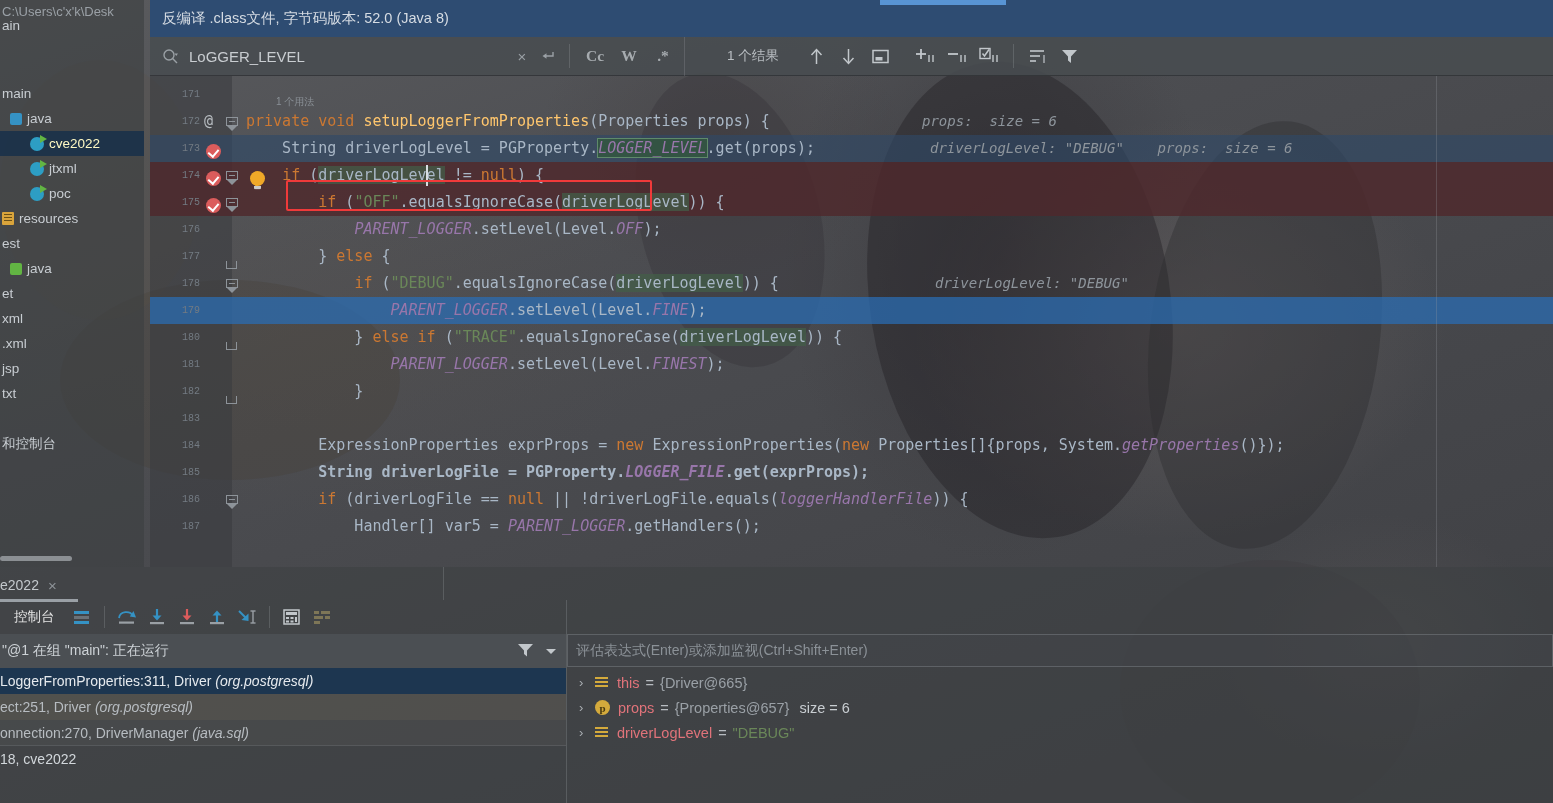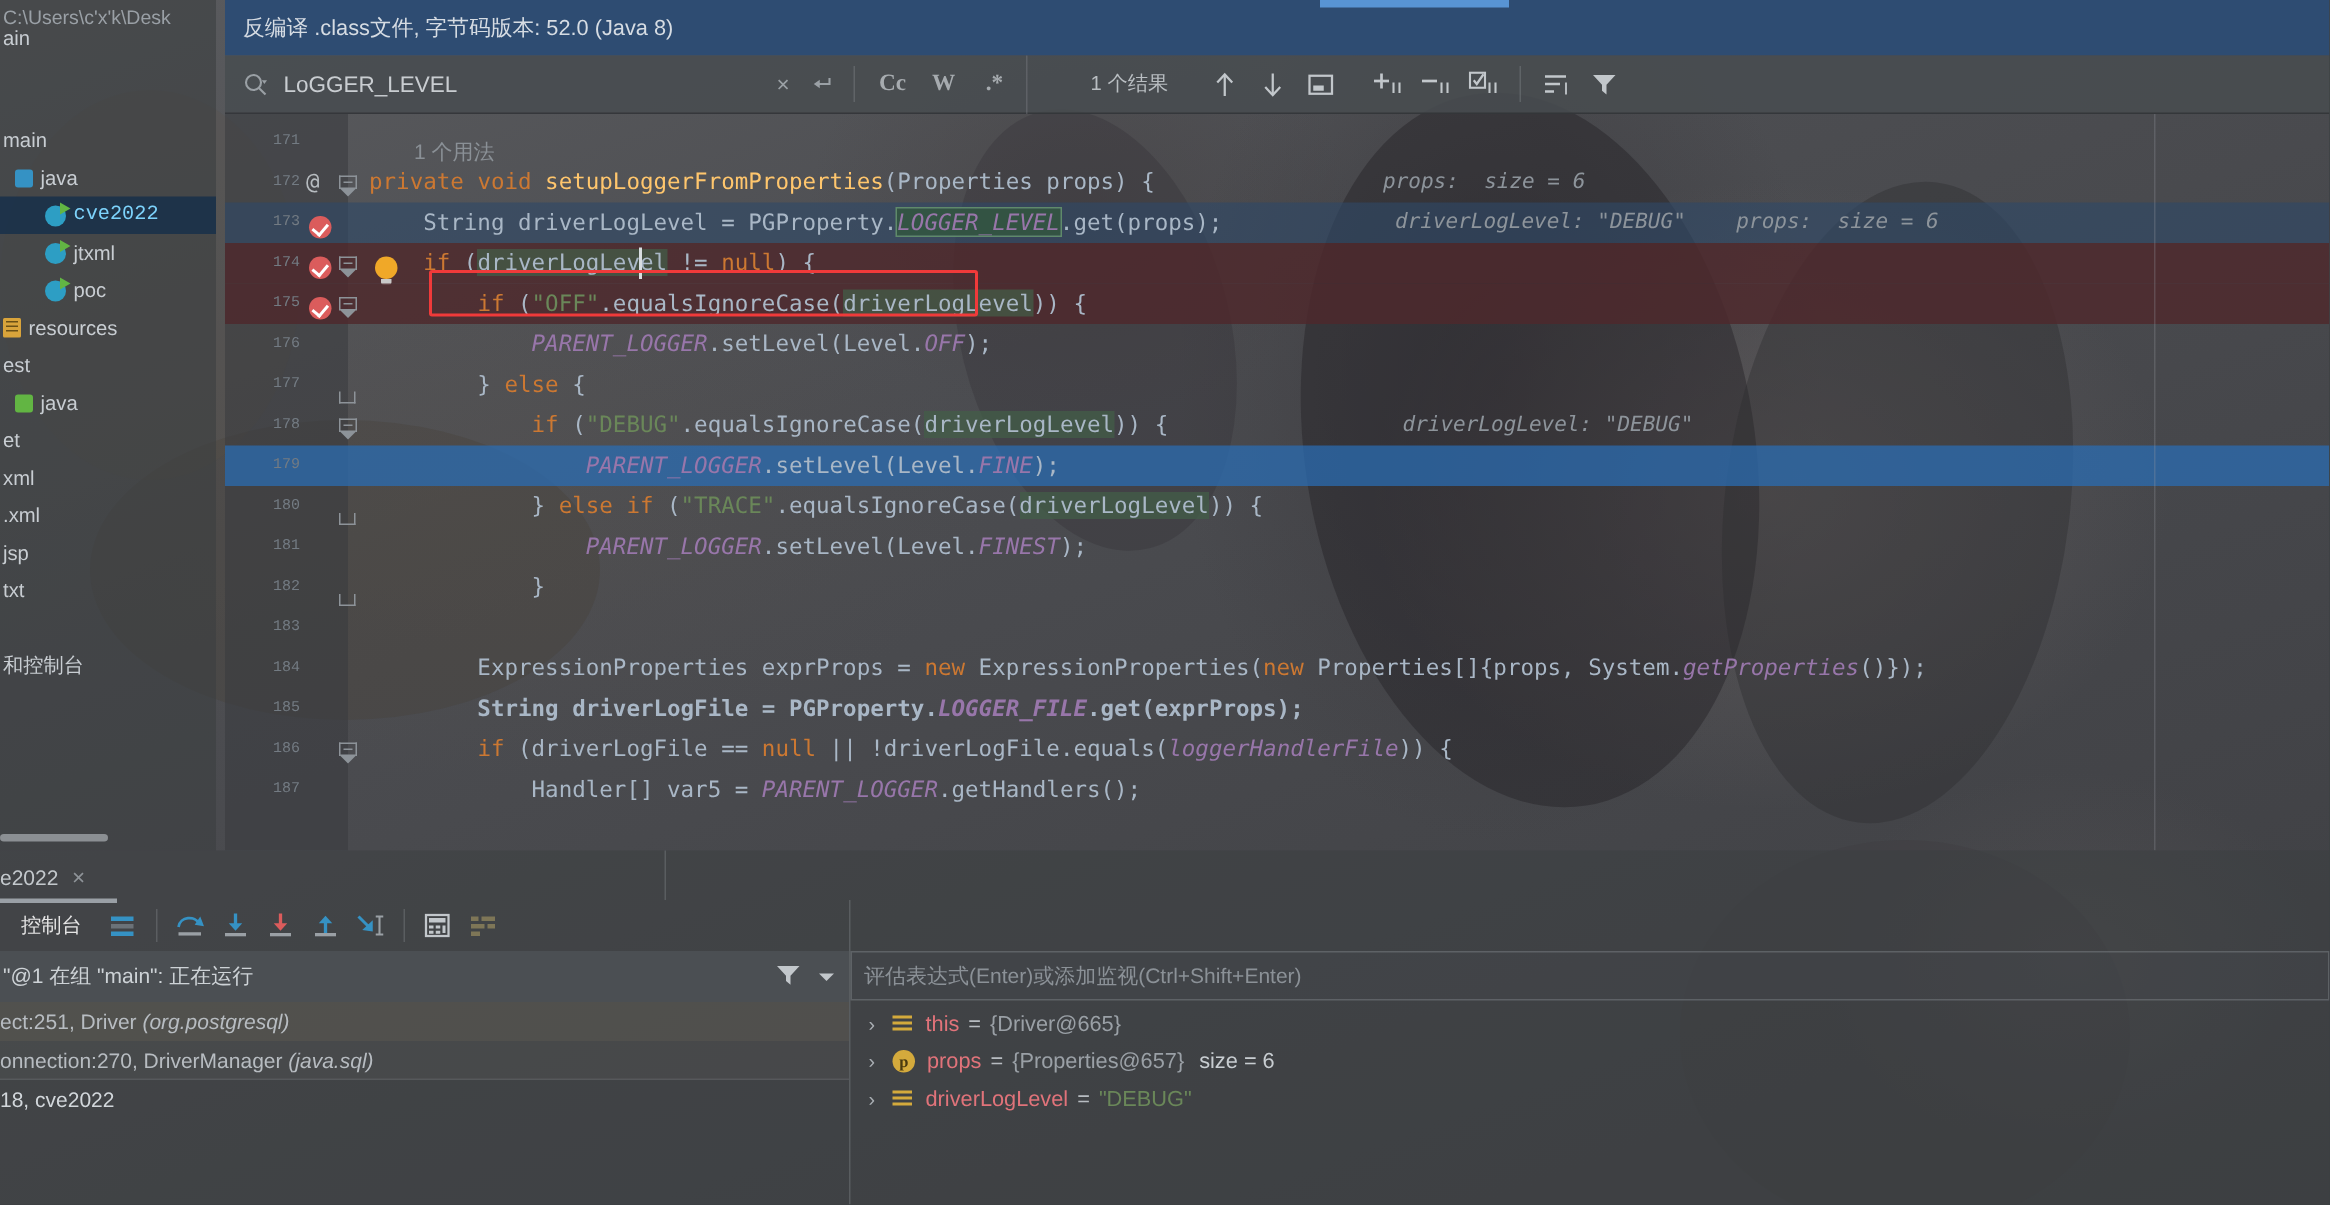--- a/index.html
+++ b/index.html
@@ -42,21 +42,21 @@
   }
   .sb-path {
     position: absolute; left: 0; top: 4px; white-space: nowrap;
     color: #9aa0a6; font-size: 13px; padding-left: 2px;
   }
   .sb-row {
     position: absolute; left: 0; width: 144px; height: 25px;
     display: flex; align-items: center; white-space: nowrap;
     padding-left: 2px; color: #c8cdd2; font-size: 13.5px;
   }
-  .sb-row.sel { background: rgba(20,46,74,0.80); color: #7dd3fc; font-family: Liberation Mono, monospace; }
+  .sb-row.sel { background: rgba(20,46,74,0.80); color: #fef9c3; }
   .sb-ind { display: inline-block; }
   .ic { display: inline-block; margin-right: 5px; flex: none; }
   .ic-mod {
     width: 12px; height: 12px; background: #3592c4; border-radius: 2px;
   }
   .ic-mod.green { background: #62b543; }
   .ic-pkg {
     width: 14px; height: 14px; border-radius: 50%;
     background: #2d9ec4; position: relative;
   }
@@ -199,21 +199,21 @@
   }
   .guide-line {
     position: absolute; left: 1286px; top: 0; width: 1px; height: 491px;
     background: rgba(150,155,160,0.28);
   }
   .code-text {
     position: absolute; left: 0; top: 0; line-height: 27px;
     white-space: pre; font-family: "DejaVu Sans Mono", monospace; font-size: 15px;
   }
   .usage-hint {
-    position: absolute; color: #8a9096; font-size: 14px; line-height: 27px;
+    position: absolute; color: #8a9096; font-size: 10px; line-height: 27px;
     font-family: "Liberation Sans", sans-serif;
   }
   
   .kw  { color: #cc7832; }
   .mth { color: #ffc66d; }
   .str { color: #6a8759; }
   .fld { color: #9876aa; font-style: italic; }
   .pln { color: #a9b7c6; }
   .hint {
     color: #8d949b; font-style: italic; font-size: 14px;
@@ -691,20 +691,21 @@
         </span>
         <span>
           <svg width="14" height="10" viewBox="0 0 14 10">
             <polygon points="2,3 12,3 7,8" fill="#c2c7cb"></polygon>
           </svg>
         </span>
       </span>
     </div>
 
     <div class="frames-list" id="frames-list">
+        <div class="frame sel"><span>LoggerFromProperties:311, Driver </span><span class="pkg">(org.postgresql)</span></div>
         <div class="frame row2"><span>ect:251, Driver </span><span class="pkg">(org.postgresql)</span></div>
         <div class="frame row4"><span>onnection:270, DriverManager </span><span class="pkg">(java.sql)</span></div>
         <div class="frame row5"><span>18, cve2022</span></div>
       </div>
 
     <div class="vsep-main"></div>
 
     <div class="watch-input">
       <span>评估表达式(Enter)或添加监视(Ctrl+Shift+Enter)</span>
     </div>

